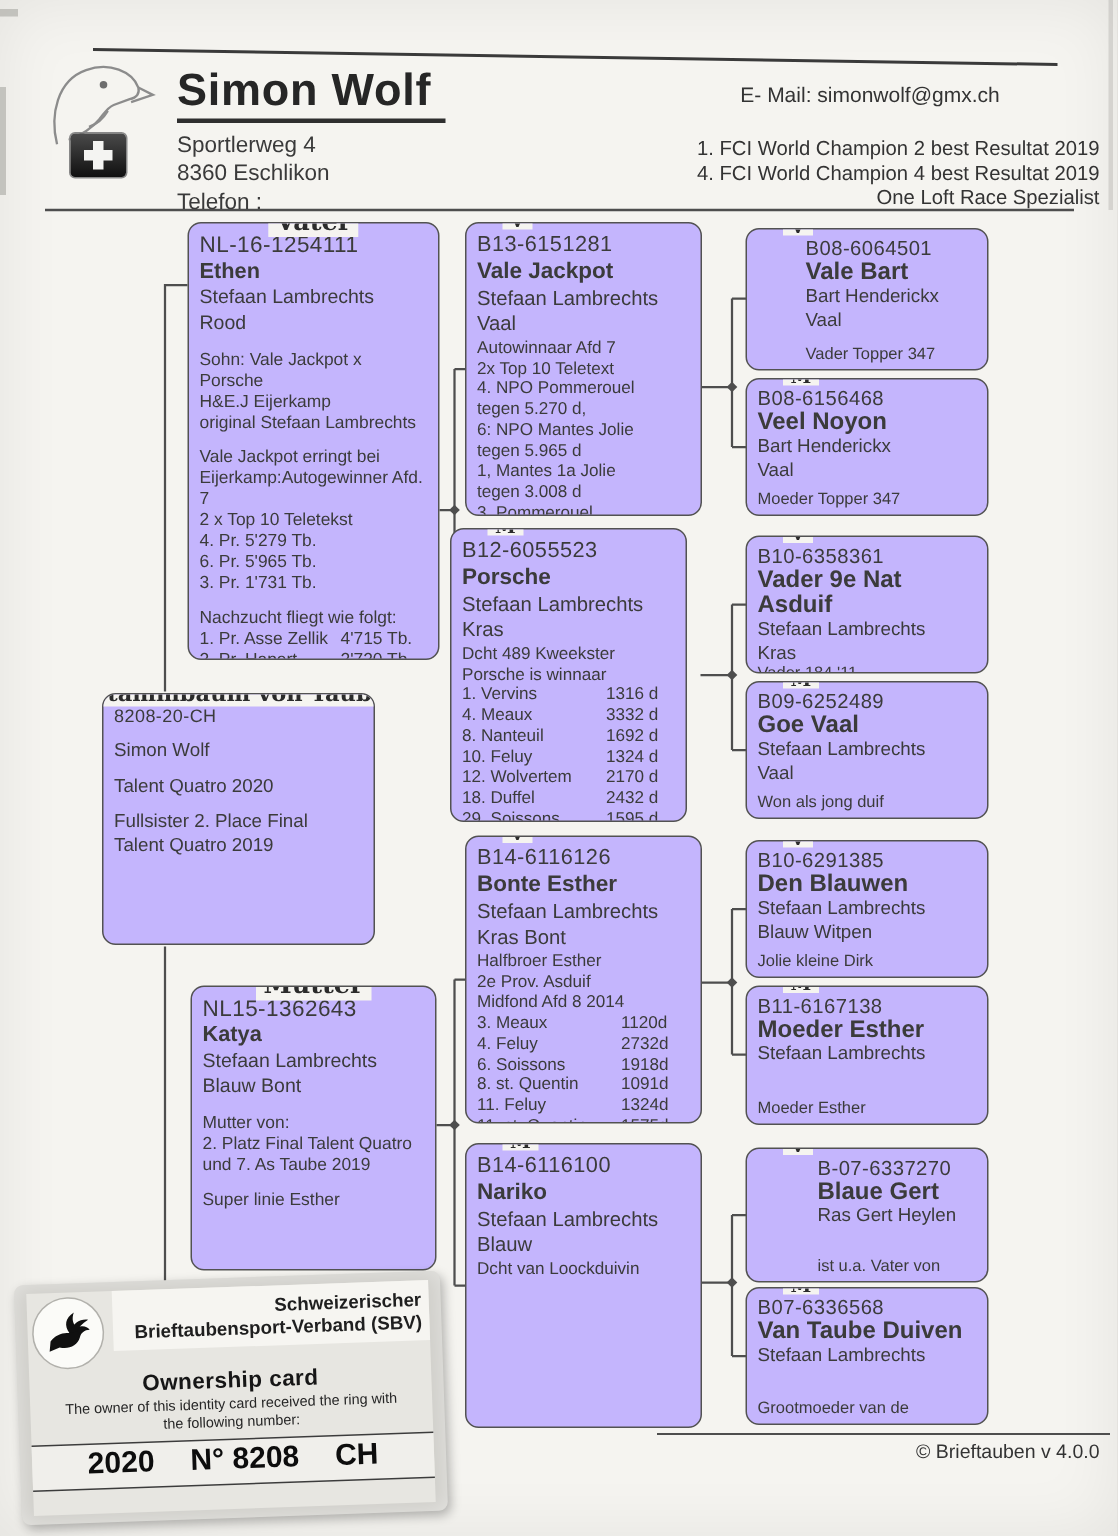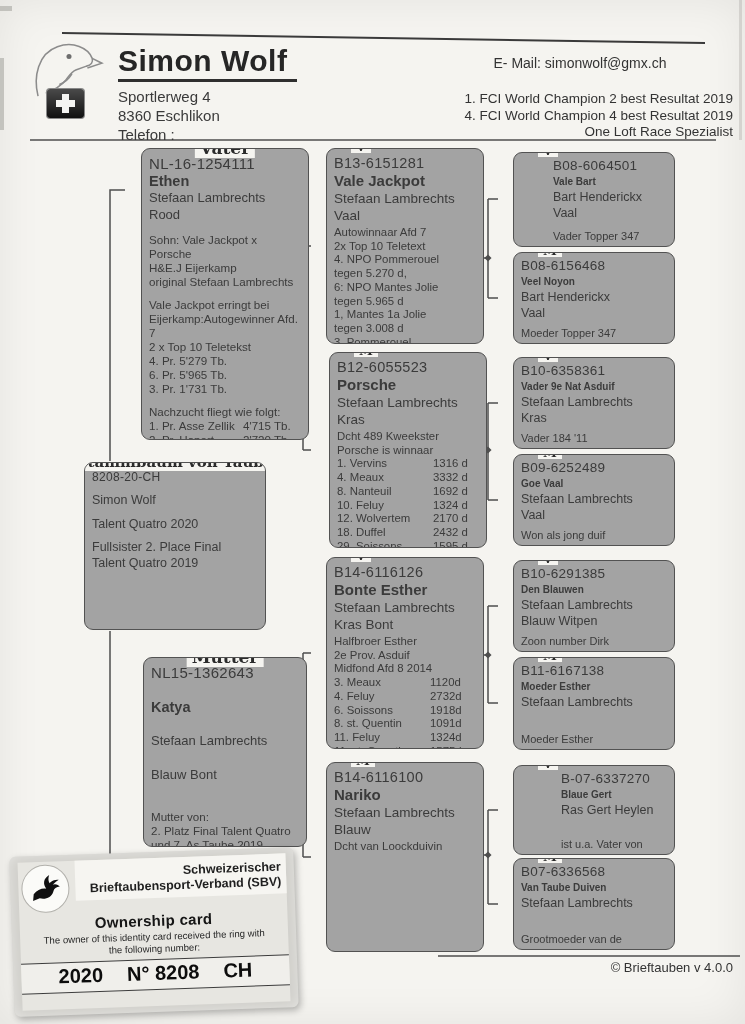--- a/index.html
+++ b/index.html
@@ -16,22 +16,22 @@
   .swiss-flag{position:absolute;left:47px;top:89px;width:37px;height:29px;border-radius:3px;
               background:linear-gradient(#4a4a4a,#101010);box-shadow:0 0 0 1px #888;}
   .swiss-flag .cv{position:absolute;left:15px;top:5px;width:7px;height:19px;background:#f4f4f2;}
   .swiss-flag .ch{position:absolute;left:9px;top:11px;width:19px;height:7px;background:#f4f4f2;}
   .owner-name{position:absolute;left:118px;top:44px;font-size:30px;font-weight:bold;color:#262626;
               border-bottom:3px solid #2f2f2f;padding:0 10px 1px 0;letter-spacing:.5px;}
   .addr{position:absolute;left:118px;top:87px;font-size:15px;line-height:19px;color:#3a3a3a;}
   .email{position:absolute;left:430px;top:55px;width:300px;text-align:center;font-size:14px;color:#333;}
   .achievements{position:absolute;right:12px;top:91px;text-align:right;font-size:13.5px;line-height:16.5px;color:#333;}
   
-  .pbox{position:absolute;border:1.6px solid #525252;border-radius:9px;background:#a3a3a3;
-        box-sizing:border-box;padding:3px 7px;display:flex;flex-direction:column;z-index:2;overflow:hidden;margin-left:16px;}
+  .pbox{position:absolute;border:1.6px solid #525252;border-radius:9px;background:#c4b5fd;
+        box-sizing:border-box;padding:3px 7px;display:flex;flex-direction:column;z-index:2;overflow:hidden;}
   .box-title{position:absolute;top:-11px;left:50%;transform:translateX(-50%);background:#f5f4f0;
              padding:0 5px;font-family:"DejaVu Serif",serif;font-weight:bold;font-size:17px;
              white-space:nowrap;color:#2b2b2b;}
   .c-subject .box-title{font-size:15px;top:-10px;}
   .sex{position:absolute;top:-9px;left:24px;background:#f5f4f0;padding:0 5px;
        font-family:"DejaVu Serif",serif;font-weight:bold;font-size:12.5px;color:#2b2b2b;line-height:13px;}
   .ring{letter-spacing:.3px;}
   .name{font-weight:bold;}
   .row{display:flex;}
   .row .l{flex:1;}
@@ -48,21 +48,21 @@
   .c-subject .lines{font-size:12.5px;line-height:15.5px;}
   .c-subject .sp{height:8px;}
   
   .c-mid .ring{font-size:14.5px;margin-top:3px;}
   .c-mid .name{font-size:15px;line-height:19px;}
   .c-mid .breeder{font-size:13.5px;line-height:17px;}
   .c-mid .fcolor{font-size:13.5px;line-height:17px;margin-bottom:2px;}
   .c-mid .lines{font-size:11.4px;line-height:13.7px;}
   
   .c-right .ring{font-size:13.5px;margin-top:2px;}
-  .c-right .name{font-size:10px;line-height:17px;}
+  .c-right .name{font-size:16px;line-height:17px;}
   .c-right .breeder,.c-right .fcolor{font-size:12.5px;line-height:15.5px;}
   .c-right .note{font-size:11px;margin-top:auto;padding-bottom:1px;}
   
   .card-wrap{position:absolute;left:12px;top:852px;width:284px;height:160px;transform:rotate(-2deg);
              background:#d0cfca;border-radius:6px;padding:6px 8px;box-sizing:border-box;z-index:5;
              box-shadow:2px 3px 7px rgba(0,0,0,.28), inset 0 0 14px rgba(255,255,255,.45);}
   .card{width:100%;height:100%;background:#e7e6e1;display:flex;flex-direction:column;}
   .card-top{display:flex;align-items:flex-start;}
   .logo-circle{width:46px;height:46px;border-radius:50%;background:#fbfbf8;border:1px solid #b2b1ac;
                display:flex;align-items:center;justify-content:center;margin:3px 6px 0 3px;flex:none;}
@@ -179,21 +179,21 @@
         <div class="lines">
           <div class="sp">&nbsp;</div>
           <div class="ln">Simon Wolf</div>
           <div class="sp">&nbsp;</div>
           <div class="ln">Talent Quatro 2020</div>
           <div class="sp">&nbsp;</div>
           <div class="ln">Fullsister 2. Place Final</div>
           <div class="ln">Talent Quatro 2019</div>
         </div>
       </div>
-      <div class="pbox c-left" style="left: 127px; top: 657px; width: 164px; height: 190px; gap: 17px;">
+      <div class="pbox c-left" style="left: 127px; top: 657px; width: 164px; height: 190px;">
         <span class="box-title">Mutter</span>
         <div class="ring">NL15-1362643</div>
         <div class="name">Katya</div>
         <div class="breeder">Stefaan Lambrechts</div>
         <div class="fcolor">Blauw Bont</div>
         <div class="lines">
           <div class="sp">&nbsp;</div>
           <div class="ln">Mutter von:</div>
           <div class="ln">2. Platz Final Talent Quatro</div>
           <div class="ln">und 7. As Taube 2019</div>
@@ -212,21 +212,21 @@
           <div class="ln">2x Top 10 Teletext</div>
           <div class="ln">4. NPO Pommerouel</div>
           <div class="ln">tegen 5.270 d,</div>
           <div class="ln">6: NPO Mantes Jolie</div>
           <div class="ln">tegen 5.965 d</div>
           <div class="ln">1, Mantes 1a Jolie</div>
           <div class="ln">tegen 3.008 d</div>
           <div class="ln">3. Pommerouel</div>
         </div>
       </div>
-      <div class="pbox  c-mid" style="left: 313px; top: 352px; width: 158px; height: 196px;">
+      <div class="pbox  c-mid" style="left: 300px; top: 352px; width: 158px; height: 196px;">
         <span class="sex">M</span>
         <div class="ring">B12-6055523</div>
         <div class="name">Porsche</div>
         <div class="breeder">Stefaan Lambrechts</div>
         <div class="fcolor">Kras</div>
         <div class="lines">
           <div class="ln">Dcht 489 Kweekster</div>
           <div class="ln">Porsche is winnaar</div>
           <div class="row">
             <span class="l">1. Vervins</span>
@@ -335,21 +335,21 @@
         <div class="breeder">Stefaan Lambrechts</div>
         <div class="fcolor">Vaal</div>
         <div class="note">Won als jong duif</div>
       </div>
       <div class="pbox  c-right" style="left: 497px; top: 560px; width: 162px; height: 92px;">
         <span class="sex">V</span>
         <div class="ring">B10-6291385</div>
         <div class="name">Den Blauwen</div>
         <div class="breeder">Stefaan Lambrechts</div>
         <div class="fcolor">Blauw Witpen</div>
-        <div class="note">Zoon number Dirk</div>
+        <div class="note">Jolie kleine Dirk</div>
       </div>
       <div class="pbox  c-right" style="left: 497px; top: 657px; width: 162px; height: 93px;">
         <span class="sex">M</span>
         <div class="ring">B11-6167138</div>
         <div class="name">Moeder Esther</div>
         <div class="breeder">Stefaan Lambrechts</div>
         <div class="fcolor">&nbsp;</div>
         <div class="note">Moeder Esther</div>
       </div>
       <div class="pbox  c-right" style="left: 497px; top: 765px; width: 162px; height: 90px; padding-left: 47px;">

